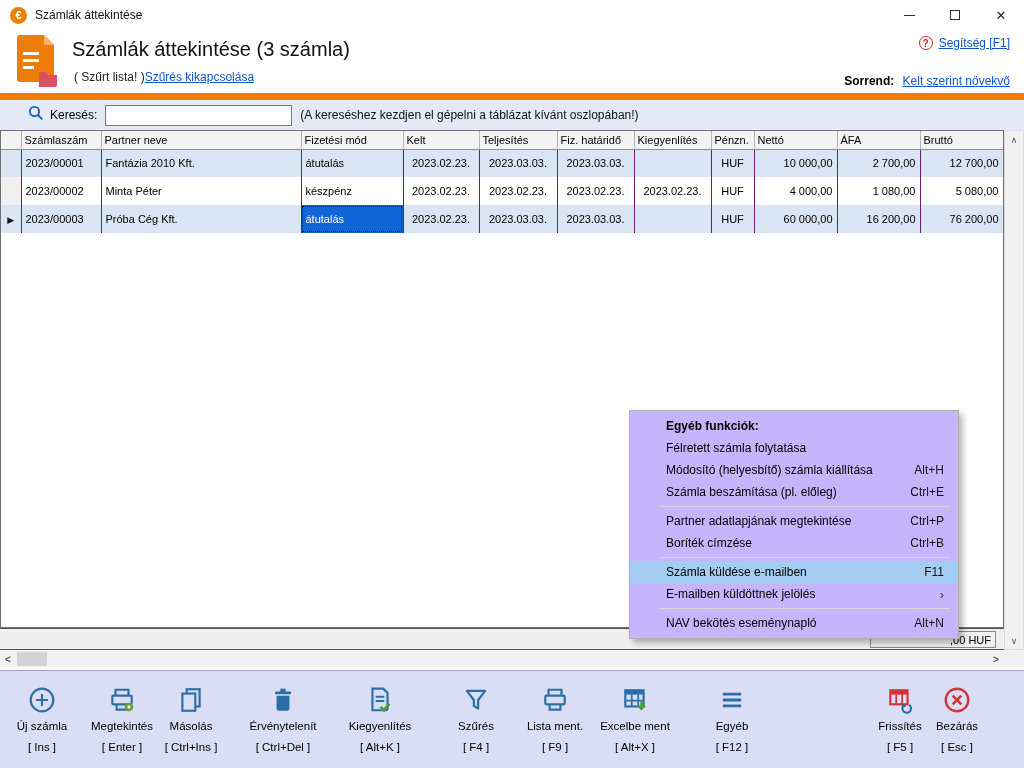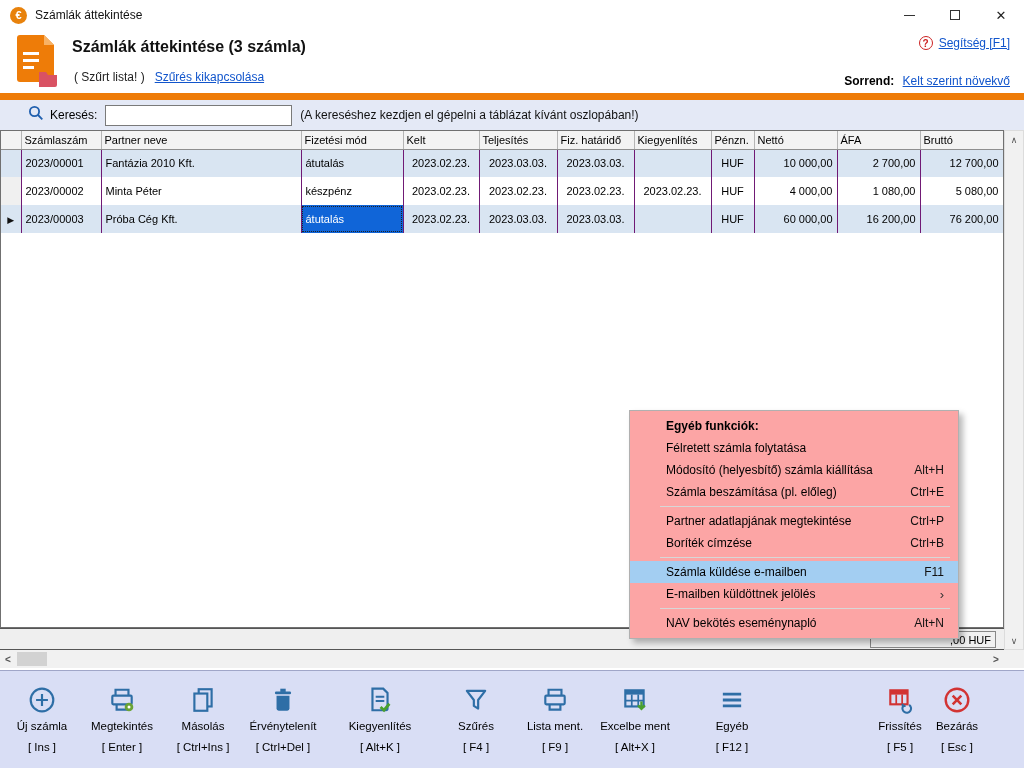--- a/index.html
+++ b/index.html
@@ -13,22 +13,22 @@
   .win-title { font-size:12px; color:#111; }
   .win-controls { position:absolute; right:0; top:0; height:30px; display:flex; }
   .win-btn { width:46px; height:30px; display:flex; align-items:center; justify-content:center; color:#333; }
   .glyph-min { width:11px; height:0; border-top:1px solid #333; }
   .glyph-max { width:10px; height:10px; border:1px solid #333; }
   .glyph-close { font-size:13px; color:#222; }
 
   
   .header { position:absolute; top:30px; left:0; width:1024px; height:63px; background:#fff; }
   .doc-icon { position:absolute; left:14px; top:4px; }
-  .page-title { position:absolute; left:72px; top:8px; font-size:16px; font-weight:bold; color:#111; }
-  .sub-row { position:absolute; left:74px; top:40px; font-size:12px; display:flex; gap:10px; align-items:center; }
+  .page-title { position:absolute; left:72px; top:8px; font-size:20px; font-weight:normal; color:#111; }
+  .sub-row { position:absolute; left:74px; top:40px; font-size:12px; display:flex; align-items:center; }
   .filtered-note { color:#222; }
   a.link { color:#1155cc; text-decoration:underline; cursor:pointer; font-size:12px; }
   .help-row { position:absolute; right:14px; top:6px; display:flex; align-items:center; gap:6px; }
   .help-icon { width:14px; height:14px; border:1.5px solid #c22; border-radius:50%; color:#c22; font-size:10px; font-weight:bold;
                display:flex; align-items:center; justify-content:center; }
   .sort-row { position:absolute; right:14px; top:44px; font-size:12px; }
   .sort-label { font-weight:bold; margin-right:5px; }
   .orange-bar { position:absolute; top:93px; left:0; width:1024px; height:7px; background:#ee7c08; }
 
   
@@ -70,21 +70,21 @@
 
   
   .toolbar { position:absolute; top:670px; left:0; width:1024px; height:98px; background:#d9def5; border-top:1px solid #a0a6c8; }
   .tb-btn { position:absolute; top:0; width:74px; height:98px; display:flex; flex-direction:column; align-items:center;
             padding-top:15px; cursor:pointer; }
   .tb-icon { height:28px; margin-bottom:6px; }
   .tb-label { font-size:11.5px; white-space:nowrap; margin-bottom:9px; }
   .tb-shortcut { font-size:11.5px; white-space:nowrap; }
 
   
-  .menu { position:absolute; top:410px; left:629px; width:330px; background:#fca5a5; border:1px solid #b0b0b0;
+  .menu { position:absolute; top:410px; left:629px; width:330px; background:#c4b5fd; border:1px solid #b0b0b0;
           box-shadow:4px 4px 6px rgba(0,0,0,0.28); padding:4px 0; z-index:50; font-size:12px; }
   .menu-item { height:22px; display:flex; align-items:center; padding:0 14px 0 36px; cursor:pointer; }
   .menu-item .lbl { flex:1; white-space:nowrap; }
   .menu-item .sc { white-space:nowrap; color:#111;margin-left:32px; }
   .menu-title { font-weight:bold; }
   .menu-sep { height:1px; background:#d7d7d7; margin:3px 8px 3px 30px; }
   .menu-item.hl { background:#a3cef2; }
   .submenu-arrow { font-size:13px; color:#333; }
 </style>
 </head>
@@ -256,21 +256,21 @@
           <rect x="4" y="9" width="18" height="8" rx="1" fill="none" stroke="#2e6ea6" stroke-width="2"></rect>
           <path d="M8 17v5h10v-5" fill="none" stroke="#2e6ea6" stroke-width="2"></path>
           <circle cx="19.5" cy="19.5" r="4" fill="#6aa334"></circle>
           <circle cx="19.5" cy="19.5" r="1.4" fill="#fff"></circle>
         </svg>
     </span>
     <span class="tb-label">Megtekintés</span>
     <span class="tb-shortcut">[ Enter ]</span>
   </div>
 
-  <div class="tb-btn" style="left:166px">
+  <div class="tb-btn" style="left:154px">
     <span class="tb-icon">
       <svg width="28" height="28" viewBox="0 0 26 26">
           <rect x="9" y="3" width="12" height="16" fill="none" stroke="#2e6ea6" stroke-width="2"></rect>
           <rect x="5" y="7" width="12" height="16" fill="#d9def5" stroke="#2e6ea6" stroke-width="2"></rect>
         </svg>
     </span>
     <span class="tb-label">Másolás</span>
     <span class="tb-shortcut">[ Ctrl+Ins ]</span>
   </div>
 

